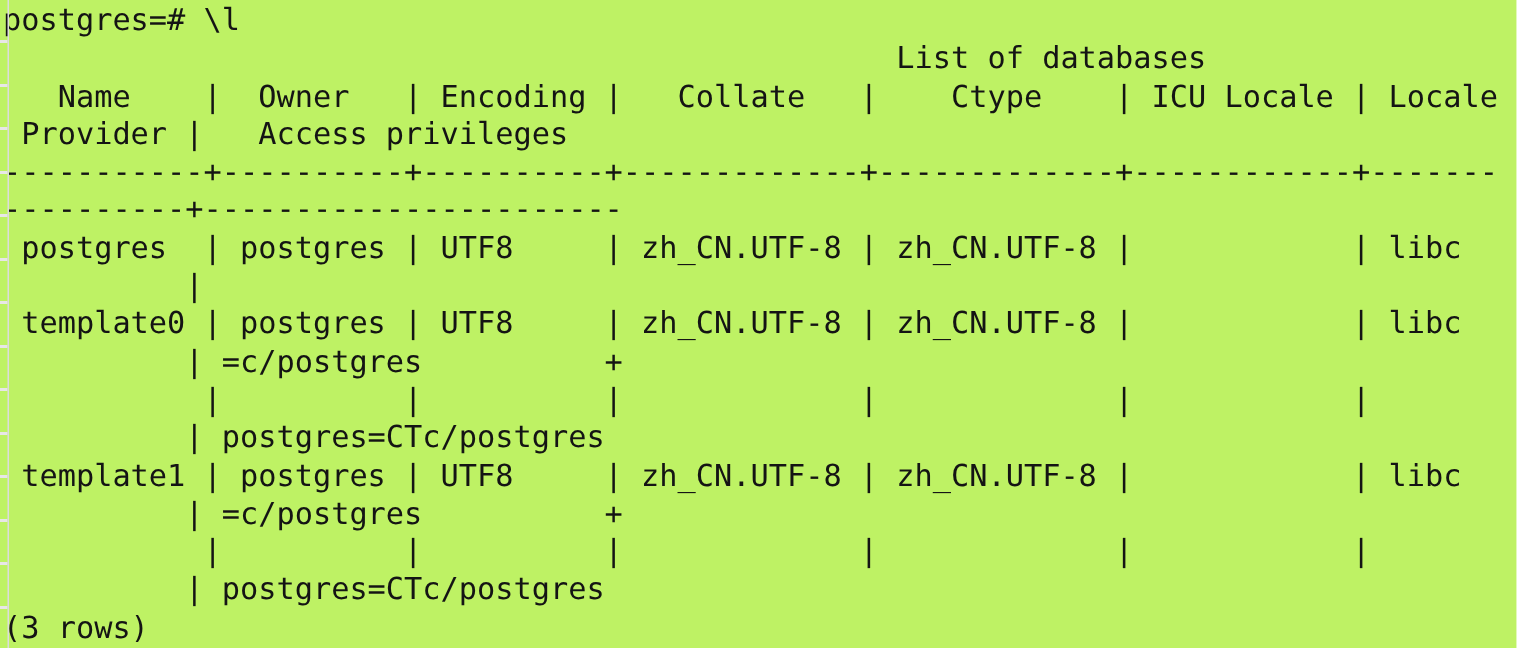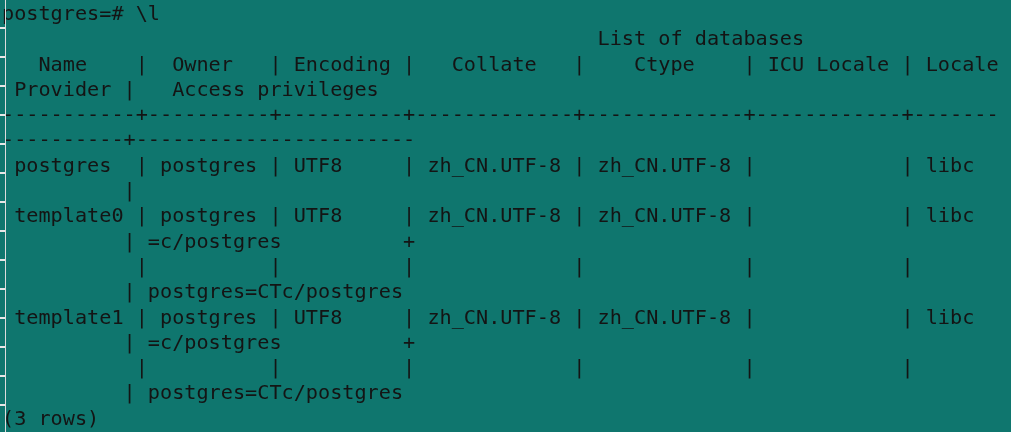--- a/index.html
+++ b/index.html
@@ -4,21 +4,21 @@
 <style>
   html, body {
     margin: 0;
     padding: 0;
     background: #fdfdfd;
   }
   .terminal {
     position: relative;
     width: 1011px;
     height: 432px;
-    background: #0f766e;
+    background: #bef264;
     overflow: hidden;
   }
   .gutter {
     position: absolute;
     left: 0;
     top: 0;
     width: 5px;
     height: 100%;
     background:
       repeating-linear-gradient(to bottom,

